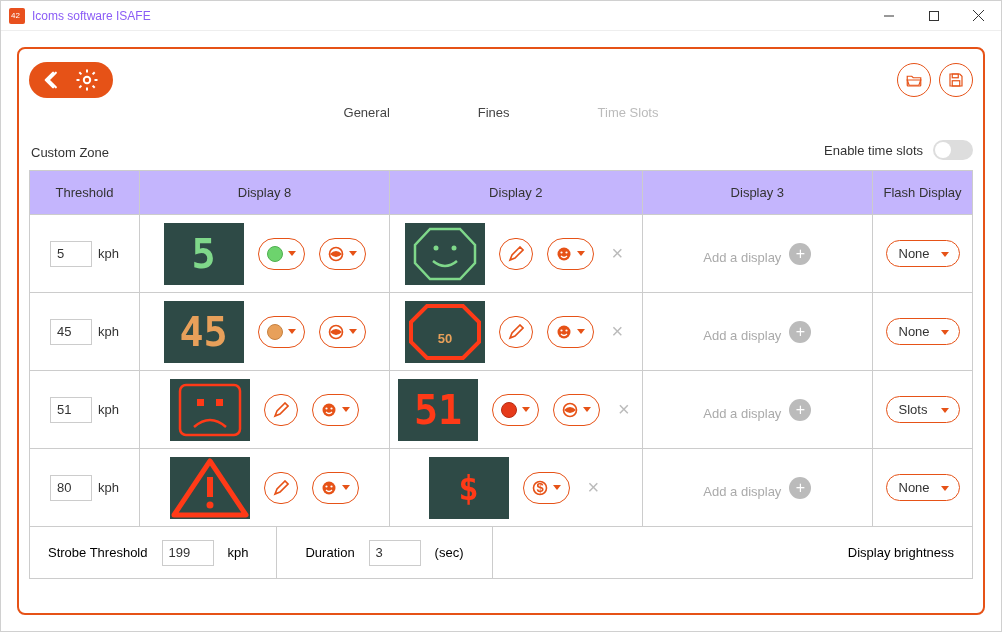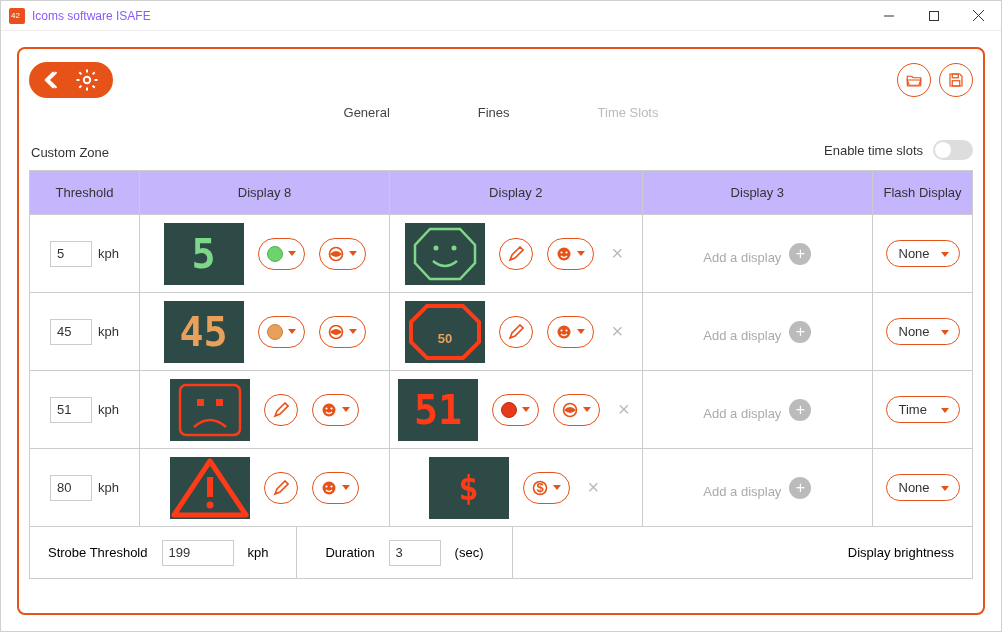--- a/index.html
+++ b/index.html
@@ -329,21 +329,21 @@
                 </div>
             <span class="x-btn">×</span>
           </div>
             </td>
           <td>
               <div class="add-disp">
                 <span>Add a display</span>
                 <span class="add-plus">+</span>
               </div>
             </td>
-          <td><div class="flash-dd"><span>Time</span></div></td>
+          <td><div class="flash-dd"><span>Slots</span></div></td>
         </tr>
 
         <tr>
           <td>
               <div class="thresh-cell">
                 <input class="num-input" value="80" style="">
                 <span class="unit">kph</span>
               </div>
             </td>
           <td>
@@ -392,21 +392,21 @@
                 <span class="add-plus">+</span>
               </div>
             </td>
           <td><div class="flash-dd"><span>None</span></div></td>
         </tr>
       </tbody>
     </table>
 
     <div class="bottom-bar">
       <span>Strobe Threshold</span>
-      <input class="num-input" style="width: 72px;" value="199">
+      <input class="num-input" style="width: 52px;" value="199">
       <span>kph</span>
       <div class="sep"></div>
       <span>Duration</span>
       <input class="num-input" style="width: 52px;" value="3">
       <span>(sec)</span>
       <div class="sep"></div>
       <span style="margin-left:auto">Display brightness</span>
     </div>
   </div>
 </div>

